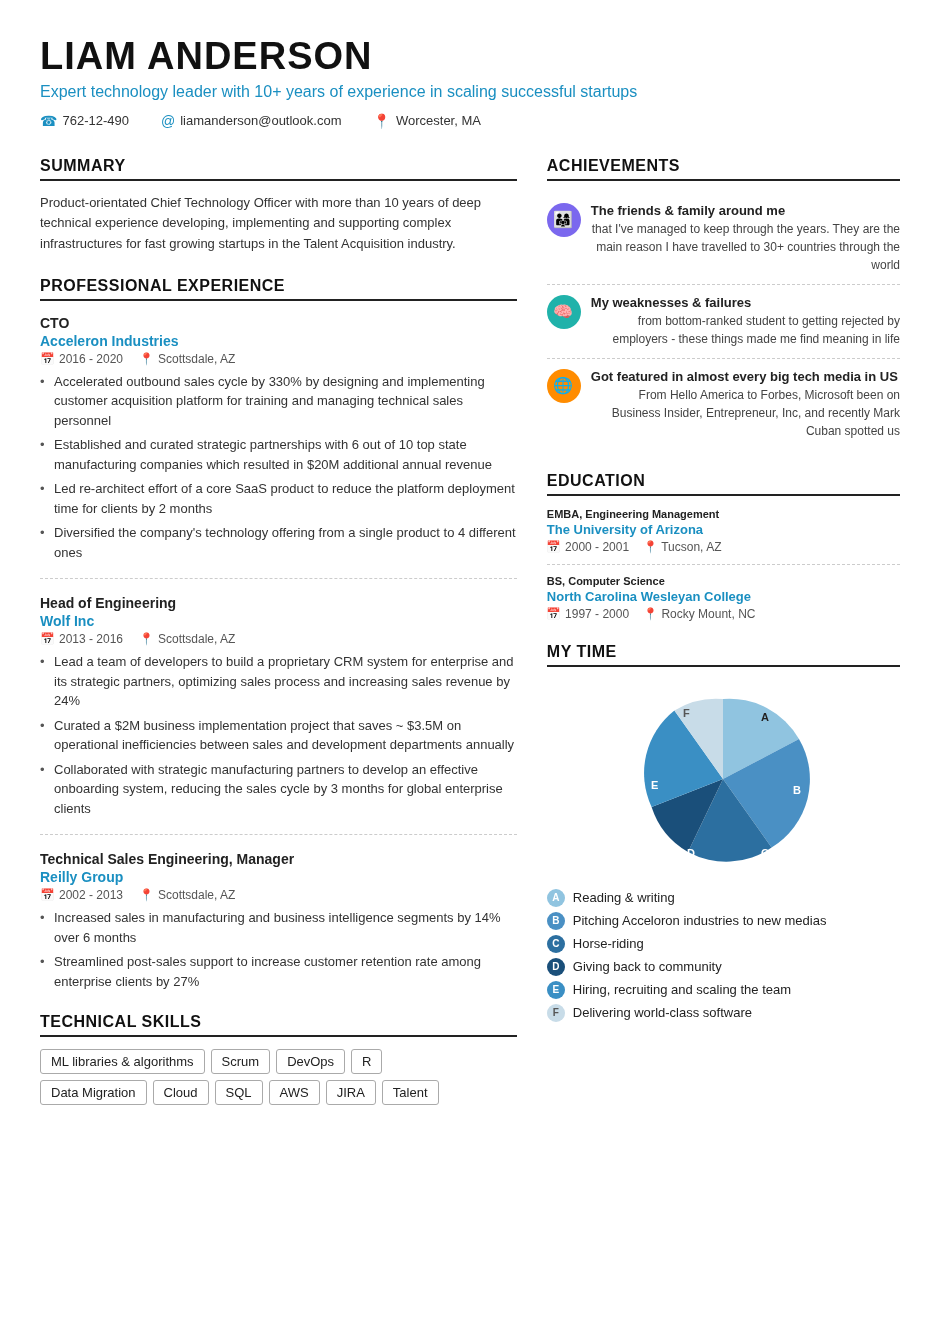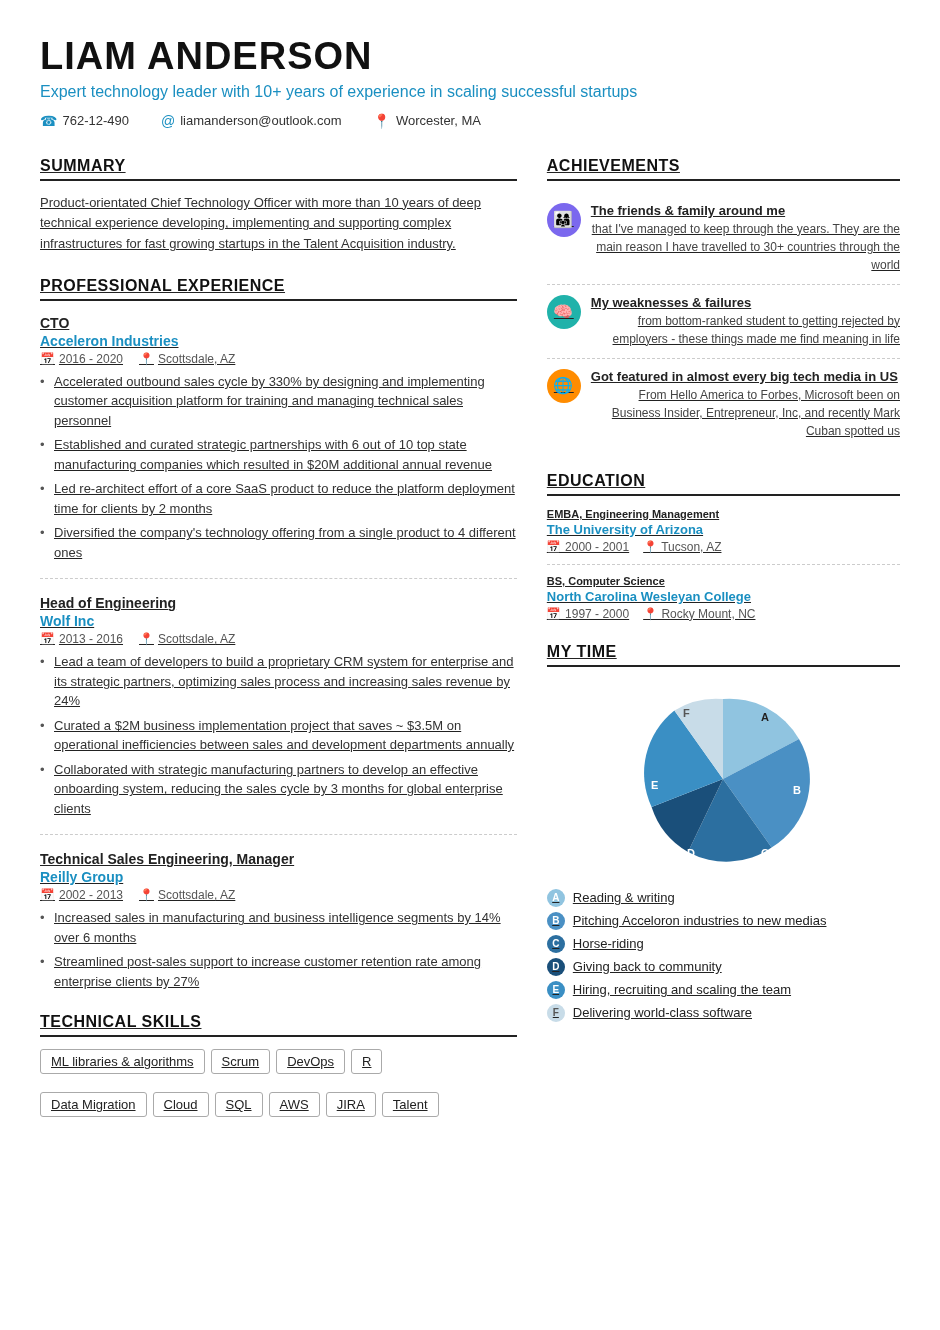--- a/index.html
+++ b/index.html
@@ -56,21 +56,20 @@
       margin-top: 10px;
     }
     .left-col {
       flex: 1.35;
     }
     .right-col {
       flex: 1;
     }
     .section {
       margin-bottom: 22px;
-      text-decoration: underline;
     }
     .section-title {
       font-size: 16px;
       font-weight: 900;
       text-transform: uppercase;
       letter-spacing: 0.5px;
       color: #111;
       border-bottom: 2px solid #222;
       padding-bottom: 4px;
       margin-bottom: 12px;
@@ -125,21 +124,21 @@
       color: #555;
     }
     .job-separator {
       border: none;
       border-bottom: 1px dashed #ccc;
       margin: 16px 0;
     }
     .skills-grid {
       display: flex;
       flex-direction: column;
-      gap: 18px;
+      gap: 6px;
     }
     .skills-row {
       display: flex;
       gap: 6px;
     }
     .skill-tag {
       border: 1px solid #aaa;
       border-radius: 3px;
       padding: 4px 10px;
       font-size: 13px;

